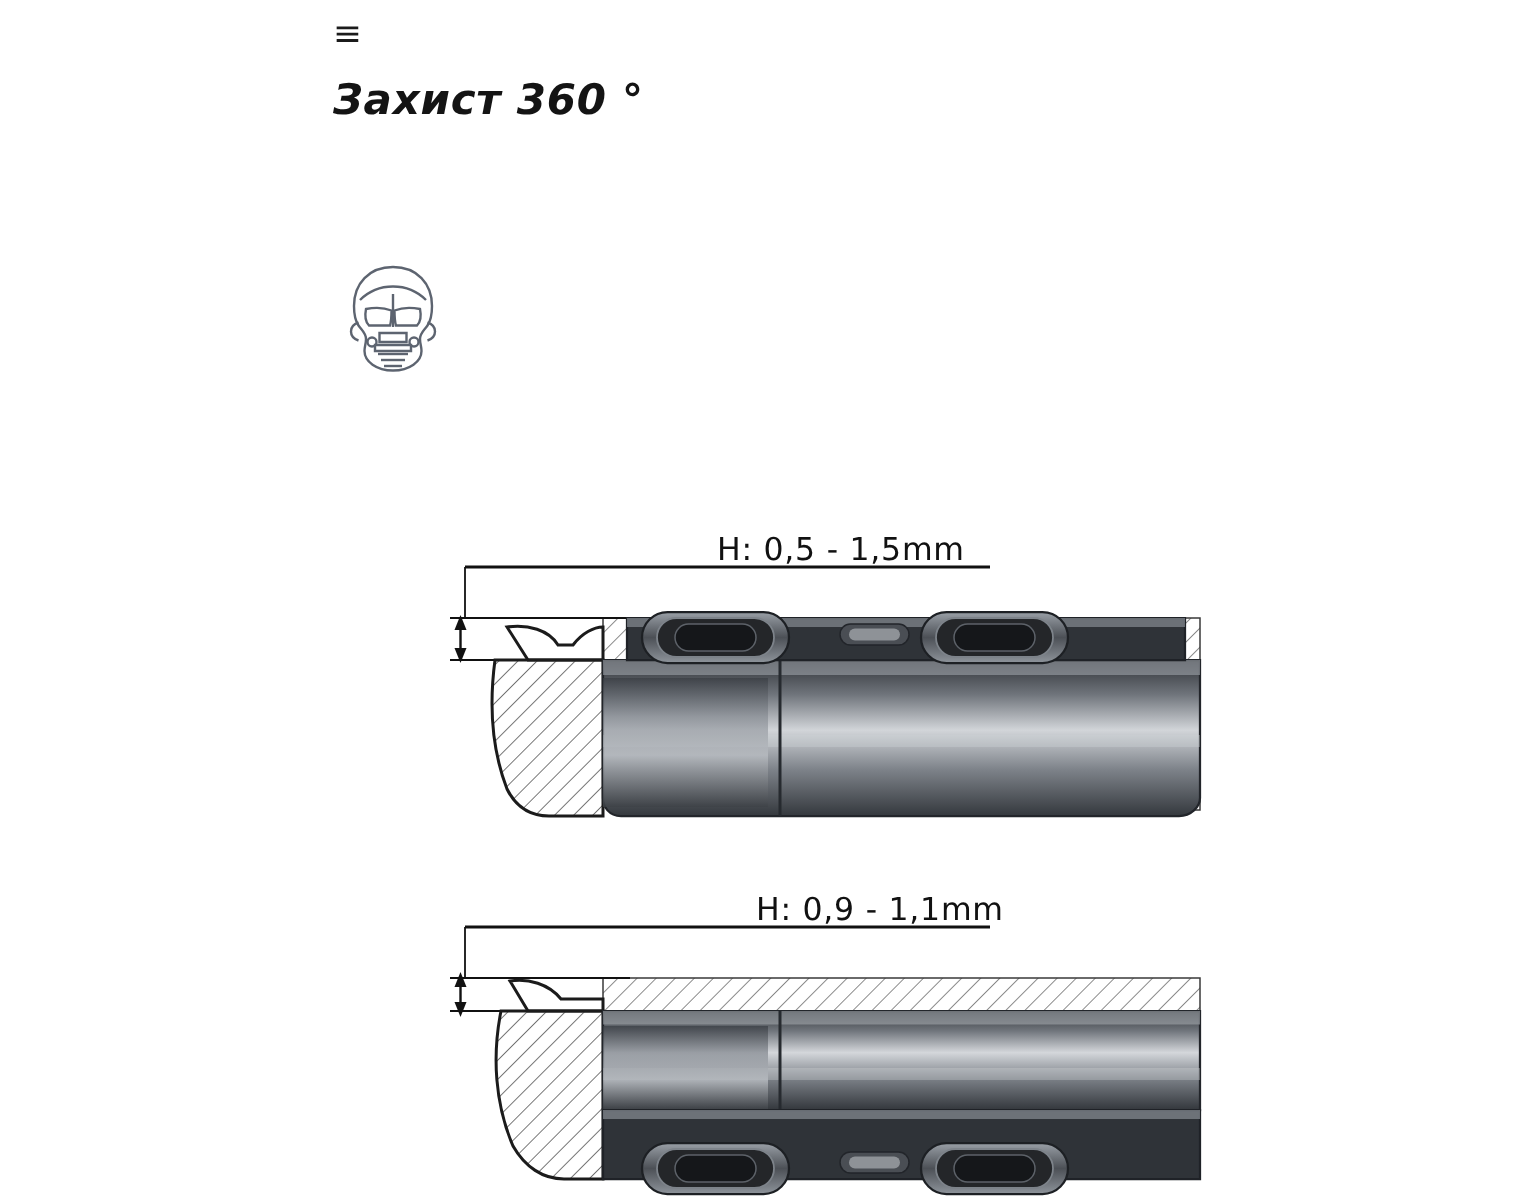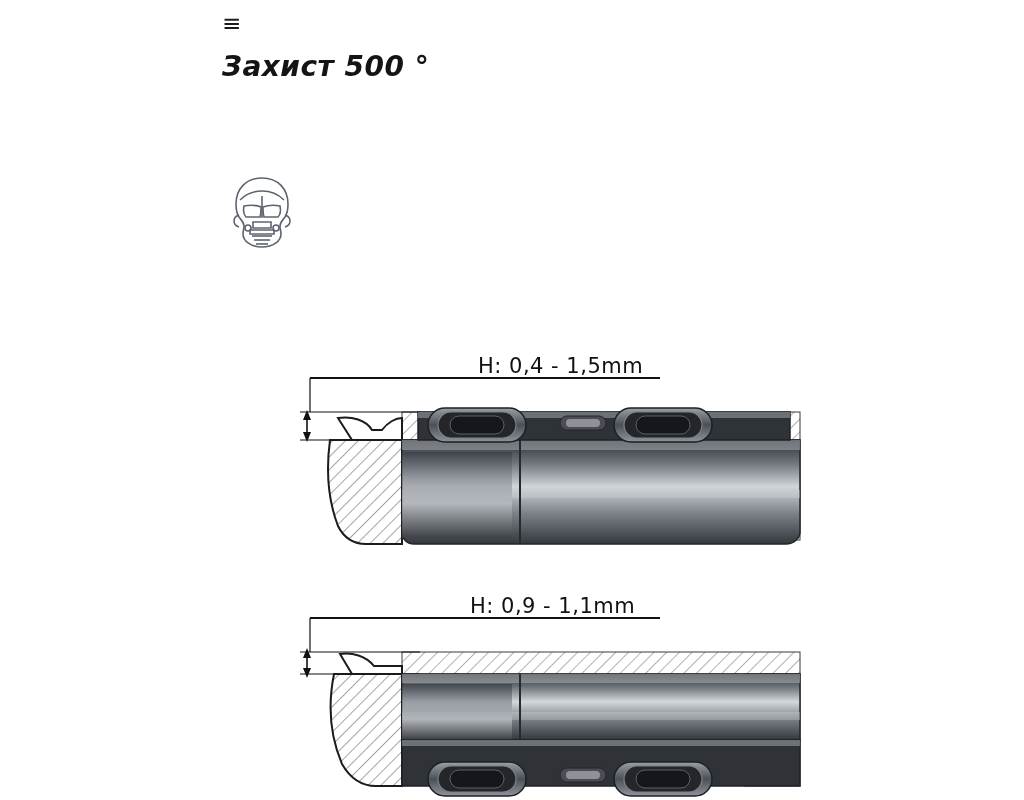--- a/index.html
+++ b/index.html
@@ -75,32 +75,32 @@
 
   .dim-label {
     position: absolute;
     font-size: 21px;
     font-weight: 400;
     color: #111111;
     white-space: nowrap;
     letter-spacing: 0.5px;
   }
   .dim-label-1 { left: 478px; top: 14px; }
-  .dim-label-2 { left: 470px; top: 14px; }
+  .dim-label-2 { left: 504px; top: 14px; }
 
   svg { display: block; }
 </style>
 </head>
 <body>
 
 <div class="page">
 
   <div class="menu-icon">≡</div>
 
-  <div class="title">Захист 500 °</div>
+  <div class="title">Захист 360 °</div>
 
 
   <div class="badge">
     <svg width="84" height="82" viewBox="0 0 84 82" fill="none" stroke="#5d6470" stroke-width="1.6">
       <path d="M42 4C26 4 16 15 16 30c0 6 1 10 3 13 2 3 5 5 5 9 0 3-1 5-1 8 0 7 8 13 19 13s19-6 19-13c0-3-1-5-1-8 0-4 3-6 5-9 2-3 3-7 3-13C68 15 58 4 42 4z"></path>
       <path d="M20 26c6-6 14-9 22-9s16 3 22 9"></path>
       <path d="M24 32c-1 5 0 9 2 11h14c1-3 1-7 1-10-5-2-12-2-17-1z"></path>
       <path d="M60 32c1 5 0 9-2 11H44c-1-3-1-7-1-10 5-2 12-2 17-1z"></path>
       <path d="M42 22v22"></path>
       <path d="M33 48h18v6H33z"></path>
@@ -109,21 +109,21 @@
       <path d="M34 66h16"></path>
       <path d="M36 70h12"></path>
       <circle cx="28" cy="54" r="3"></circle>
       <circle cx="56" cy="54" r="3"></circle>
       <path d="M19 41c-3 1-5 3-5 6s2 5 5 6"></path>
       <path d="M65 41c3 1 5 3 5 6s-2 5-5 6"></path>
     </svg>
   </div>
 
   <div class="diagram diagram-1">
-    <div class="dim-label dim-label-1">H: 0,4 - 1,5mm</div>
+    <div class="dim-label dim-label-1">H: 0,5 - 1,5mm</div>
 
     <svg width="1024" height="230" viewBox="0 0 1024 230">
       <defs>
         <pattern id="hatch1" width="9" height="9" patternTransform="rotate(45)" patternUnits="userSpaceOnUse">
           <line x1="0" y1="0" x2="0" y2="9" stroke="#4a4a4a" stroke-width="1"></line>
         </pattern>
         <linearGradient id="body1" x1="0" y1="0" x2="0" y2="1">
           <stop offset="0%" stop-color="#2e3136"></stop>
           <stop offset="22%" stop-color="#6f747b"></stop>
           <stop offset="45%" stop-color="#d2d5d9"></stop>

